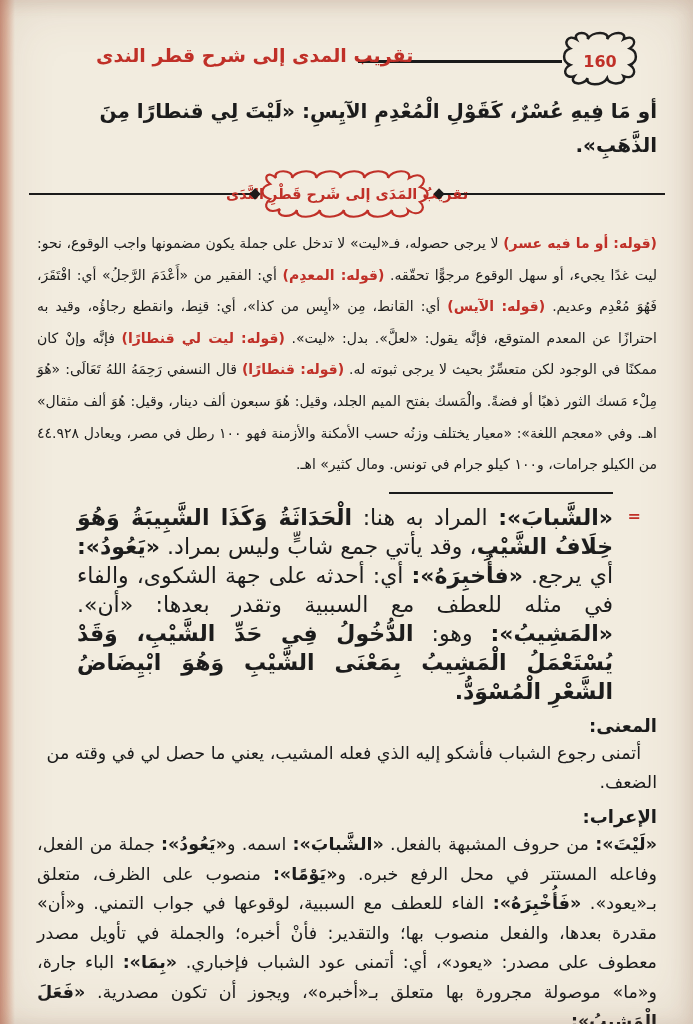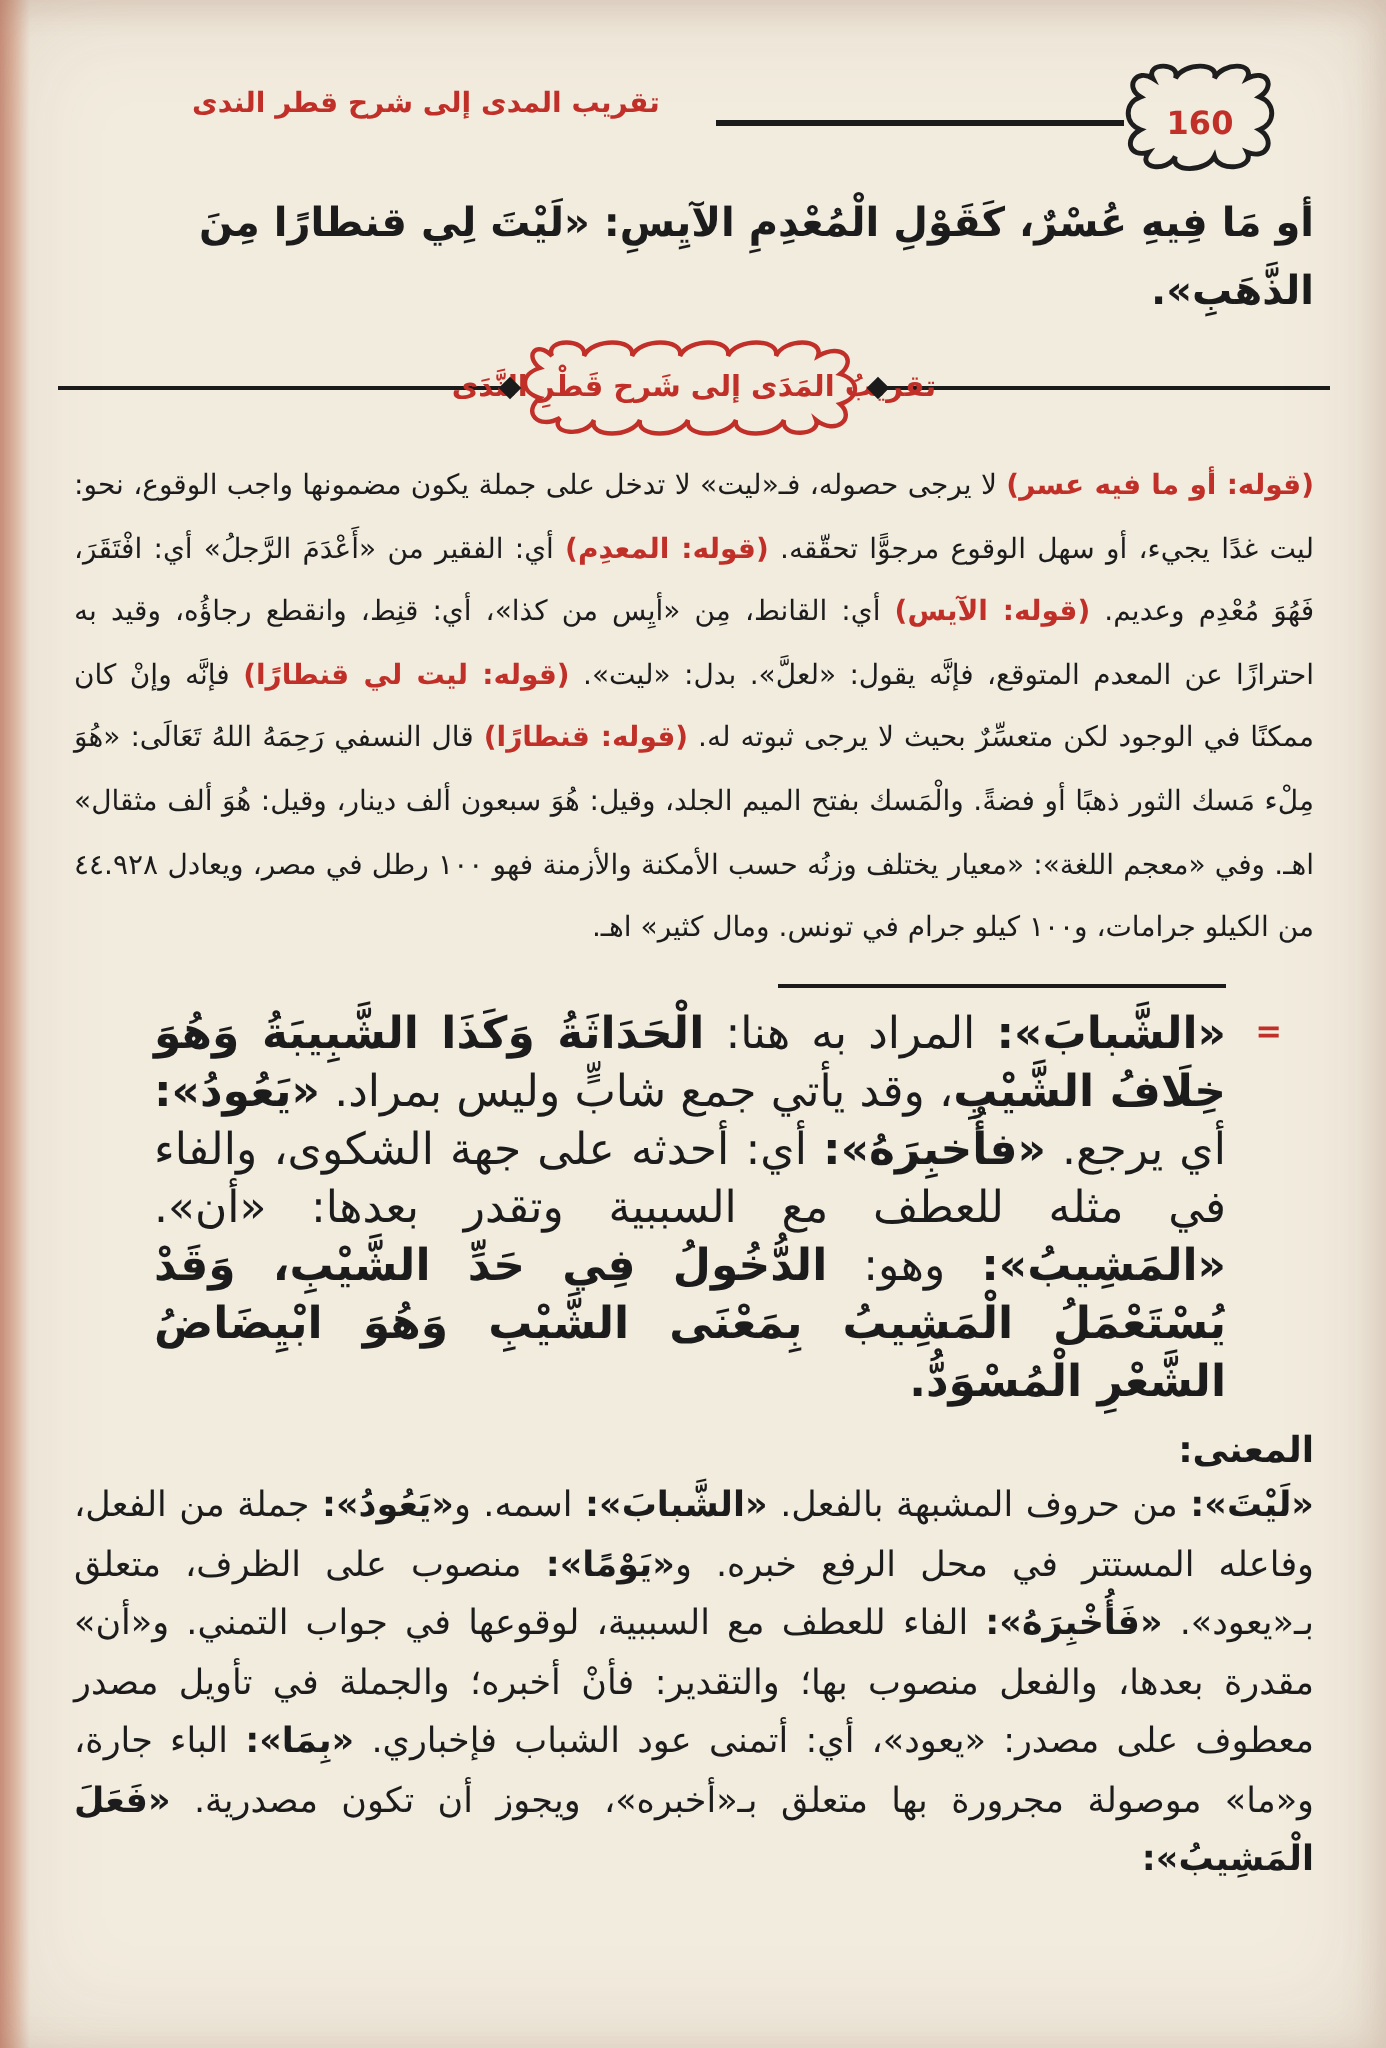--- a/index.html
+++ b/index.html
@@ -13,21 +13,21 @@
     box-shadow:inset 0 0 55px rgba(130,85,60,.16), inset -6px 0 18px rgba(140,90,70,.10), inset 0 6px 14px rgba(150,100,80,.10);
   }
   .edge-left{
     position:absolute; left:0; top:0; bottom:0; width:15px; z-index:35;
     background:linear-gradient(to right,#cd8a75 0%,#dfb29c 45%,rgba(223,178,156,0) 100%);
     opacity:.85;
   }
   
   .running-title{
     position:absolute; top:44px; left:96px; z-index:2;
-    color:#c03028; font-weight:700; font-size:14px; white-space:nowrap;
+    color:#c03028; font-weight:700; font-size:19px; white-space:nowrap;
   }
   .header-rule{position:absolute; top:60px; left:358px; width:204px; height:3px; background:#1b1b1b;}
   .medallion{position:absolute; top:31px; left:560px; width:80px; height:62px;}
   .medallion svg{position:absolute; inset:0;}
   .medallion-num{
     position:absolute; inset:0; display:flex; align-items:center; justify-content:center;
     color:#c03028; font-weight:700; font-size:16px; padding-bottom:2px;
   }
   
   .content{position:absolute; top:94px; left:37px; right:36px;}
@@ -93,17 +93,19 @@
 
     <p class="commentary"><span class="red">(قوله: أو ما فيه عسر)</span><span> لا يرجى حصوله، فـ«ليت» لا تدخل على جملة يكون مضمونها واجب الوقوع، نحو: ليت غدًا يجيء، أو سهل الوقوع مرجوًّا تحقّقه. </span><span class="red">(قوله: المعدِم)</span><span> أي: الفقير من «أَعْدَمَ الرَّجلُ» أي: افْتَقَرَ، فَهُوَ مُعْدِم وعديم. </span><span class="red">(قوله: الآيس)</span><span> أي: القانط، مِن «أيِس من كذا»، أي: قنِط، وانقطع رجاؤُه، وقيد به احترازًا عن المعدم المتوقع، فإنَّه يقول: «لعلَّ». بدل: «ليت». </span><span class="red">(قوله: ليت لي قنطارًا)</span><span> فإنَّه وإنْ كان ممكنًا في الوجود لكن متعسِّرٌ بحيث لا يرجى ثبوته له. </span><span class="red">(قوله: قنطارًا)</span><span> قال النسفي رَحِمَهُ اللهُ تَعَالَى: «هُوَ مِلْء مَسك الثور ذهبًا أو فضةً. والْمَسك بفتح الميم الجلد، وقيل: هُوَ سبعون ألف دينار، وقيل: هُوَ ألف مثقال» اهـ. وفي «معجم اللغة»: «معيار يختلف وزنُه حسب الأمكنة والأزمنة فهو ١٠٠ رطل في مصر، ويعادل ٤٤.٩٢٨ من الكيلو جرامات، و١٠٠ كيلو جرام في تونس. ومال كثير» اهـ.</span></p>
 
     <div class="fn-rule"></div>
     <div class="footnote">
       <span class="fn-marker">=</span>
       <p class="fn-text"><span class="bold">«الشَّبابَ»:</span><span> المراد به هنا: </span><span class="bold">الْحَدَاثَةُ وَكَذَا الشَّبِيبَةُ وَهُوَ خِلَافُ الشَّيْبِ</span><span>، وقد يأتي جمع شابٍّ وليس بمراد. </span><span class="bold">«يَعُودُ»:</span><span> أي يرجع. </span><span class="bold">«فأُخبِرَهُ»:</span><span> أي: أحدثه على جهة الشكوى، والفاء في مثله للعطف مع السببية وتقدر بعدها: «أن». </span><span class="bold">«المَشِيبُ»:</span><span> وهو: </span><span class="bold">الدُّخُولُ فِي حَدِّ الشَّيْبِ، وَقَدْ يُسْتَعْمَلُ الْمَشِيبُ بِمَعْنَى الشَّيْبِ وَهُوَ ابْيِضَاضُ الشَّعْرِ الْمُسْوَدُّ.</span></p>
     </div>
 
     <h3 class="sec">المعنى:</h3>
+    <p class="meaning">أتمنى رجوع الشباب فأشكو إليه الذي فعله المشيب، يعني ما حصل لي في وقته من الضعف.</p>
 
+    <h3 class="sec">الإعراب:</h3>
     <p class="irab"><span class="bold">«لَيْتَ»:</span><span> من حروف المشبهة بالفعل. </span><span class="bold">«الشَّبابَ»:</span><span> اسمه. و</span><span class="bold">«يَعُودُ»:</span><span> جملة من الفعل، وفاعله المستتر في محل الرفع خبره. و</span><span class="bold">«يَوْمًا»:</span><span> منصوب على الظرف، متعلق بـ«يعود». </span><span class="bold">«فَأُخْبِرَهُ»:</span><span> الفاء للعطف مع السببية، لوقوعها في جواب التمني. و«أن» مقدرة بعدها، والفعل منصوب بها؛ والتقدير: فأنْ أخبره؛ والجملة في تأويل مصدر معطوف على مصدر: «يعود»، أي: أتمنى عود الشباب فإخباري. </span><span class="bold">«بِمَا»:</span><span> الباء جارة، و«ما» موصولة مجرورة بها متعلق بـ«أخبره»، ويجوز أن تكون مصدرية. </span><span class="bold">«فَعَلَ الْمَشِيبُ»:</span></p>
 
   </main>
 </div>
 
 </body></html>

